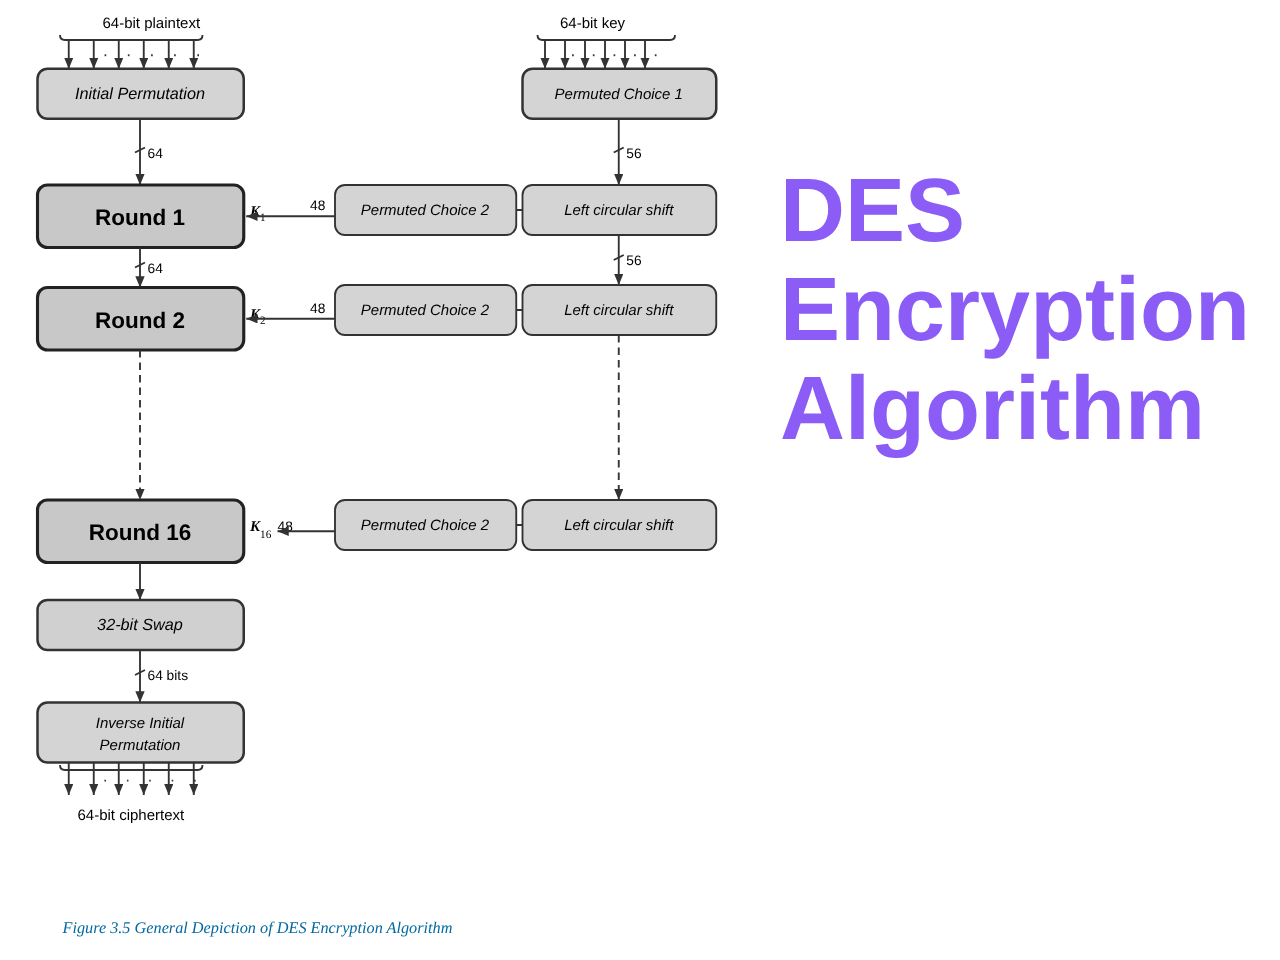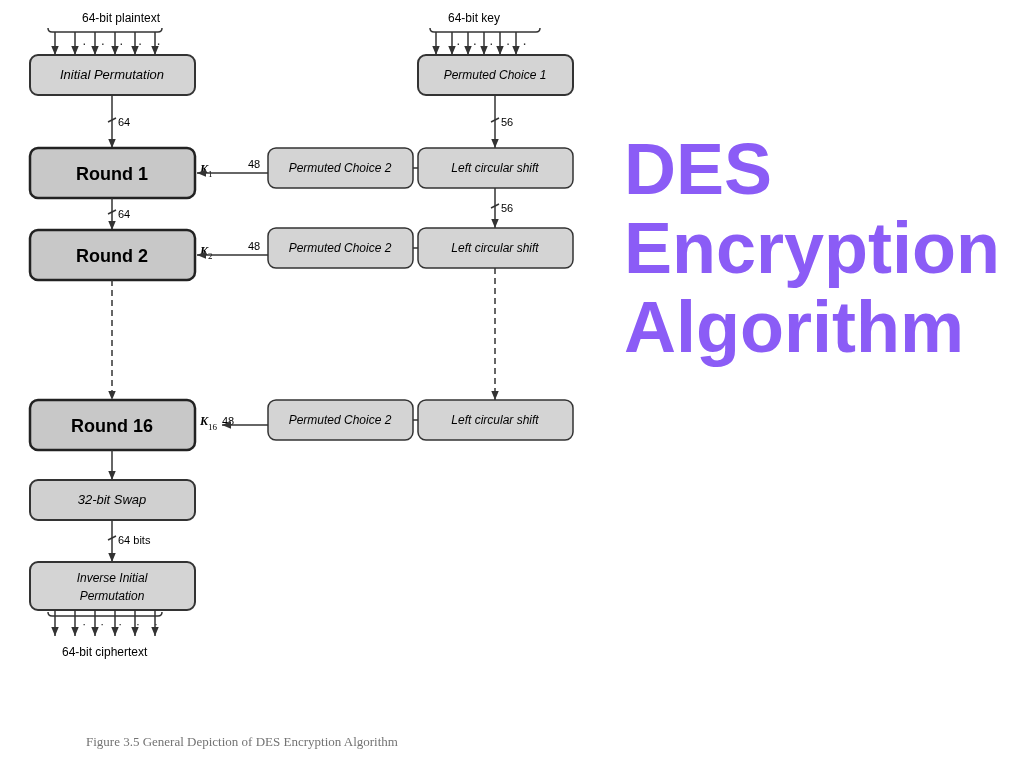--- a/index.html
+++ b/index.html
@@ -45,22 +45,22 @@
       position: absolute;
       top: 0;
       left: 0;
     }
 
     .figure-caption {
       position: absolute;
       bottom: 18px;
       left: 50px;
       font-size: 13px;
-      color: #737373;
-      margin-left: 36px;
+      font-style: italic;
+      color: #0369a1;
     }
   </style>
 </head>
 <body>
 
 <div class="page">
   <div class="diagram-area">
     <svg class="diagram-svg" width="620" height="748" viewBox="0 0 620 748">
 
       <defs>

